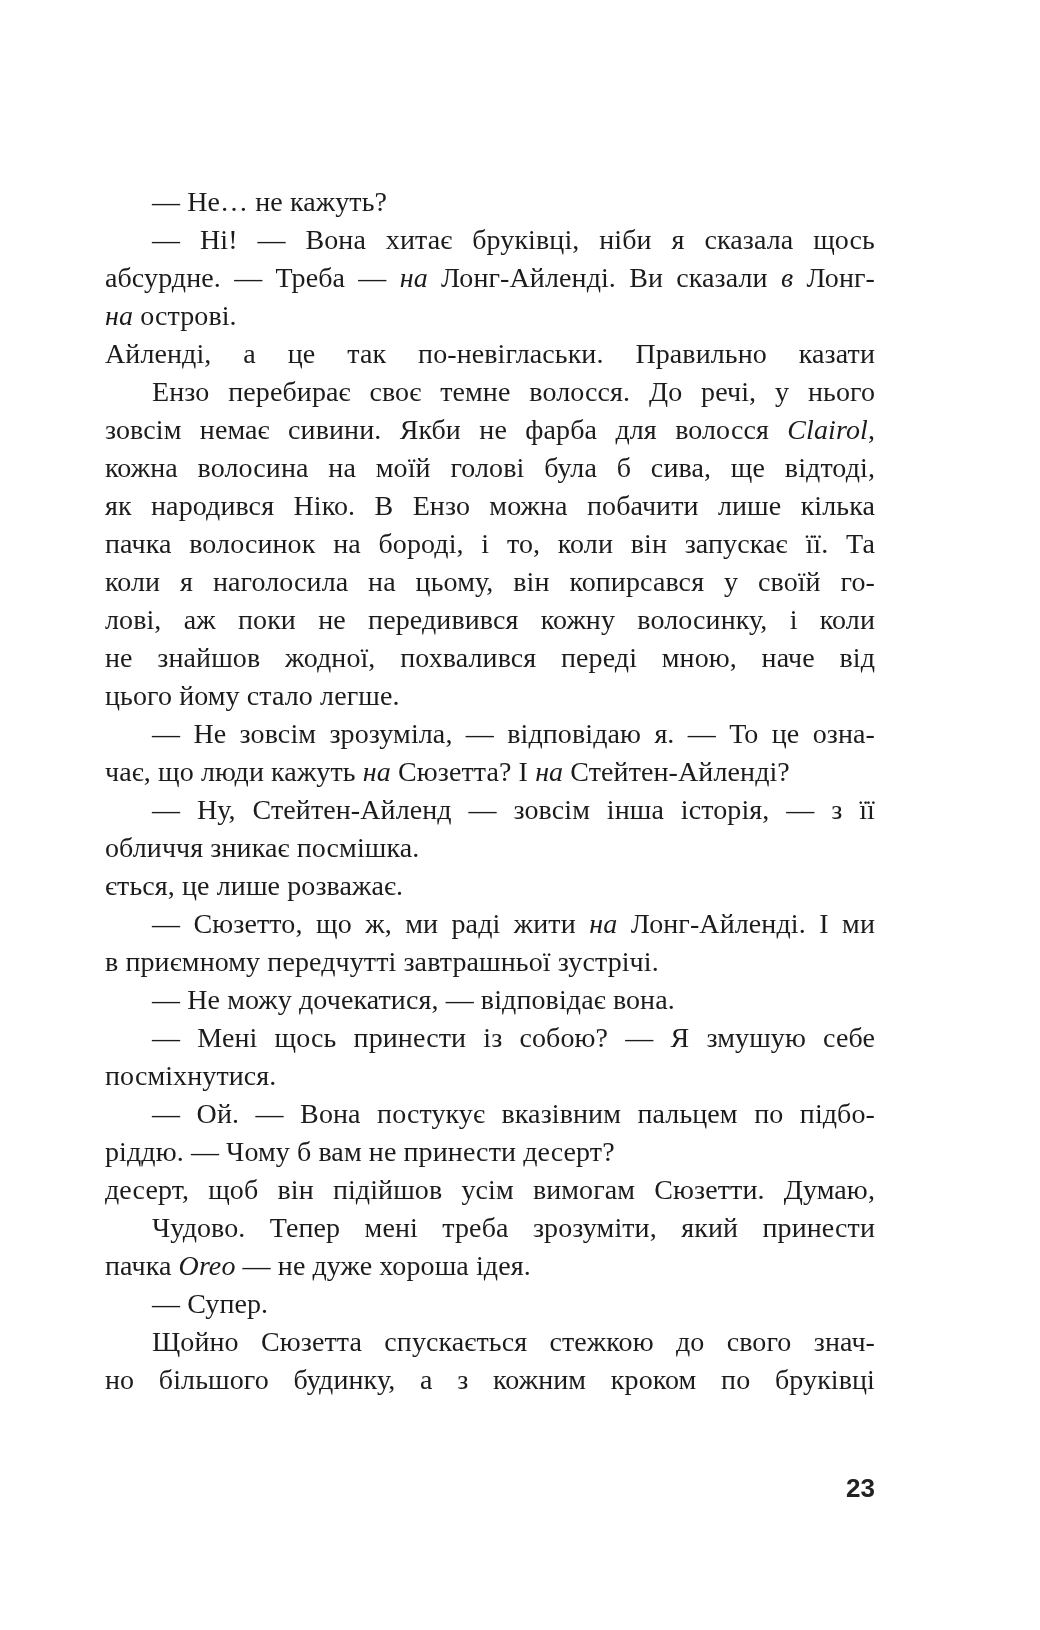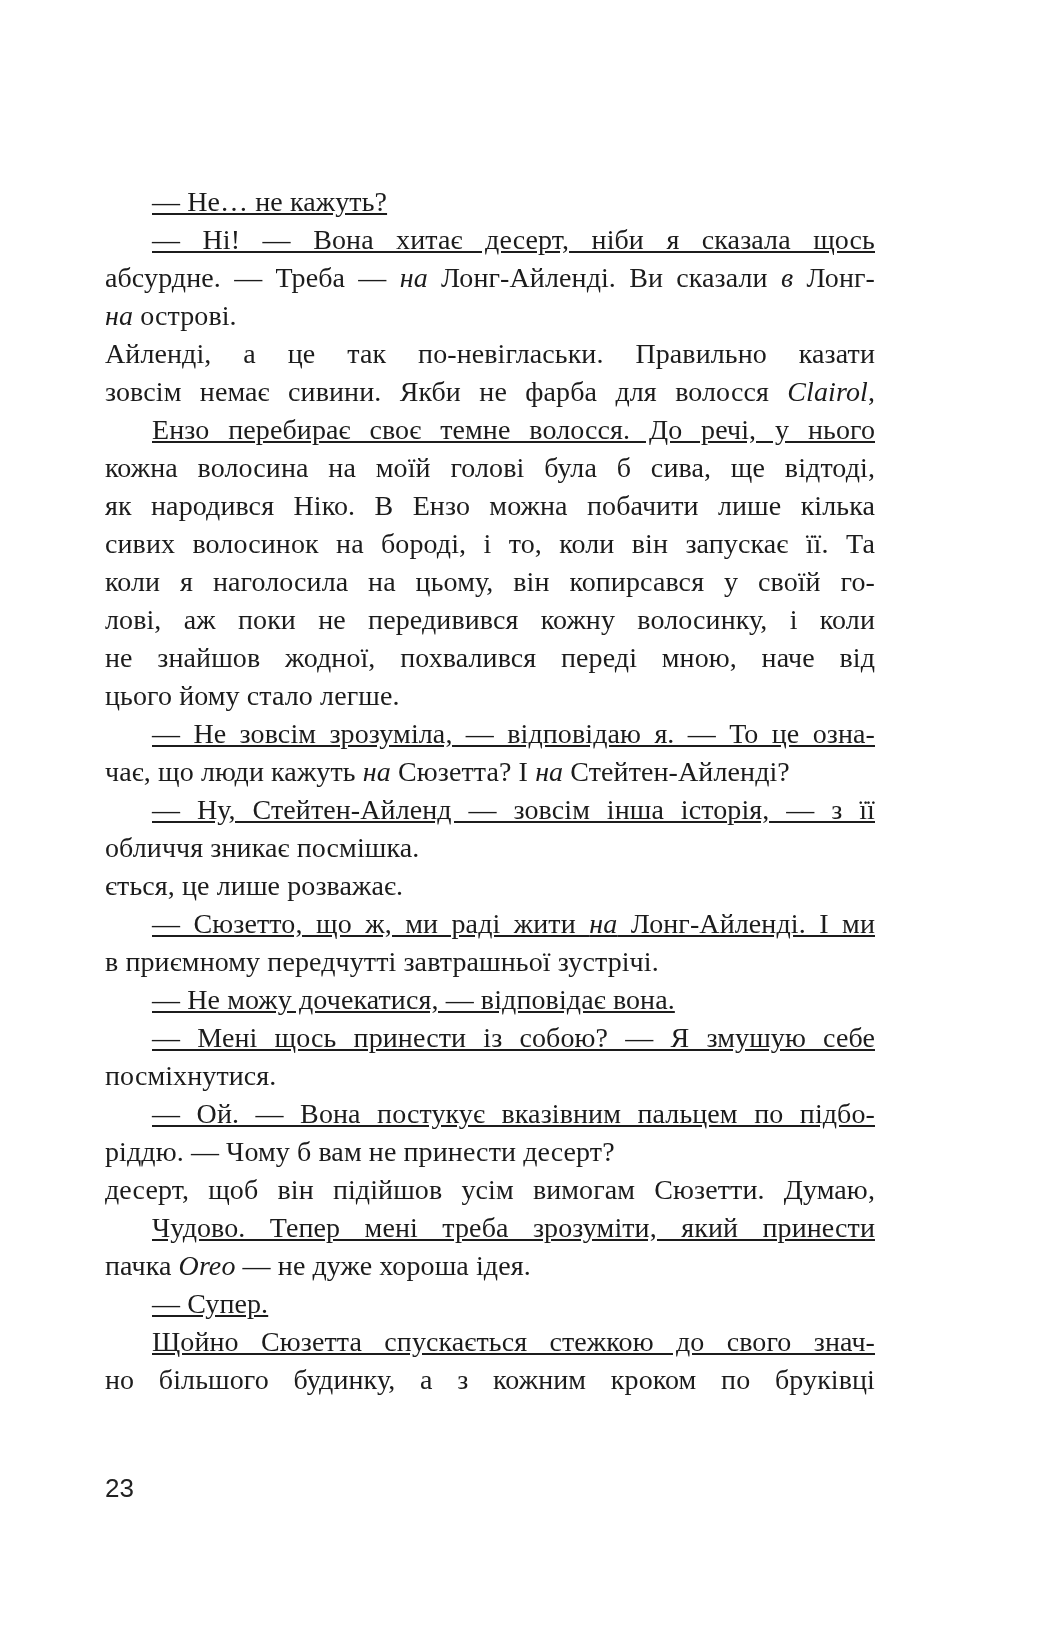--- a/index.html
+++ b/index.html
@@ -26,50 +26,50 @@
   .line {
     height: 38px;
     text-align: justify;
     text-align-last: justify;
   }
   .line.last {
     text-align-last: left;
   }
   .line.indent {
     text-indent: 47px;
-    text-decoration: underline;
   }
   .it { font-style: italic; }
   .page-number {
     position: absolute;
     left: 105px;
     top: 1473px;
     width: 770px;
-    text-align: left;
+    text-align: right;
     font-family: "Liberation Sans", sans-serif;
     font-size: 26px;
     font-stretch: condensed;
     color: #222222;
+    font-weight: bold;
   }
 </style>
 </head>
 <body>
 
 <div class="page">
   <div class="text-block">
       <div class="line indent last"><span>— Не… не кажуть?</span></div>
-      <div class="line indent"><span>— Ні! — Вона хитає десерт, ніби я сказала щось</span></div>
+      <div class="line indent"><span>— Ні! — Вона хитає бруківці, ніби я сказала щось</span></div>
       <div class="line"><span>абсурдне. — Треба — </span><span class="it">на</span><span> Лонг-Айленді. Ви сказали </span><span class="it">в</span><span> Лонг-</span></div>
       <div class="line last"><span class="it">на</span><span> острові.</span></div>
       <div class="line"><span>Айленді, а це так по-невігласьки. Правильно казати</span></div>
+      <div class="line indent"><span>Ензо перебирає своє темне волосся. До речі, у нього</span></div>
       <div class="line"><span>зовсім немає сивини. Якби не фарба для волосся </span><span class="it">Clairol</span><span>,</span></div>
-      <div class="line indent"><span>Ензо перебирає своє темне волосся. До речі, у нього</span></div>
       <div class="line"><span>кожна волосина на моїй голові була б сива, ще відтоді,</span></div>
       <div class="line"><span>як народився Ніко. В Ензо можна побачити лише кілька</span></div>
-      <div class="line"><span>сивих волосинок на бороді, і то, коли він запускає її. Та</span></div>
+      <div class="line"><span>пачка волосинок на бороді, і то, коли він запускає її. Та</span></div>
       <div class="line"><span>коли я наголосила на цьому, він копирсався у своїй го-</span></div>
       <div class="line"><span>лові, аж поки не передивився кожну волосинку, і коли</span></div>
       <div class="line"><span>не знайшов жодної, похвалився переді мною, наче від</span></div>
       <div class="line last"><span>цього йому стало легше.</span></div>
       <div class="line indent"><span>— Не зовсім зрозуміла, — відповідаю я. — То це озна-</span></div>
       <div class="line last"><span>чає, що люди кажуть </span><span class="it">на</span><span> Сюзетта? І </span><span class="it">на</span><span> Стейтен-Айленді?</span></div>
       <div class="line indent"><span>— Ну, Стейтен-Айленд — зовсім інша історія, — з її</span></div>
       <div class="line last"><span>обличчя зникає посмішка.</span></div>
       <div class="line last"><span>ється, це лише розважає.</span></div>
       <div class="line indent"><span>— Сюзетто, що ж, ми раді жити </span><span class="it">на</span><span> Лонг-Айленді. І ми</span></div>

